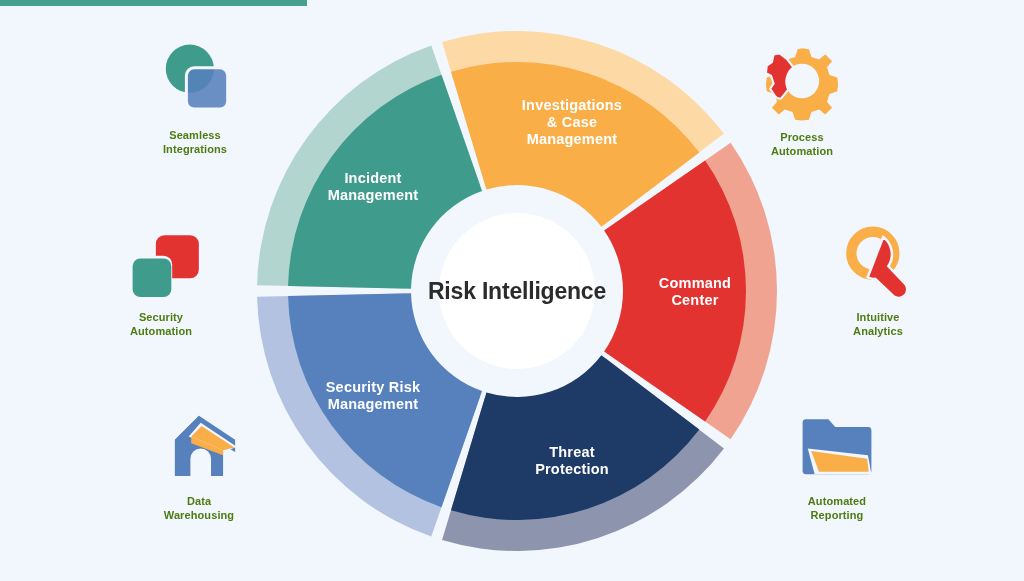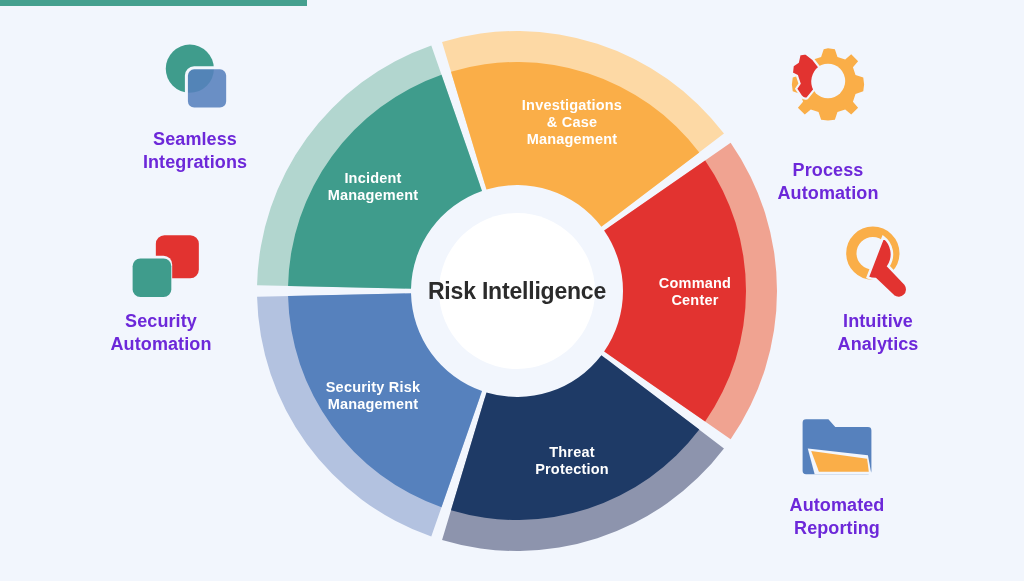--- a/index.html
+++ b/index.html
@@ -36,32 +36,32 @@
   }
   .label-icon {
     width: 86px;
     height: 86px;
     display: block;
     margin-bottom: 6px;
   }
   .label-text {
     font-family: "Liberation Sans", sans-serif;
     font-weight: bold;
-    font-size: 18px;
+    font-size: 11px;
     line-height: 1.28;
-    color: #6d28d9;
+    color: #4d7c0f;
     letter-spacing: 0.1px;
     white-space: pre-line;
   }
   
   #feature-seamless-integrations { left: 100px; top: 36px; }
   #feature-workflow-automation  { left: 66px;  top: 218px; }
   #feature-data-warehousing     { left: 104px; top: 402px; }
   
-  #feature-process-automation { left: 733px; top: 38px; gap: 29px; }
+  #feature-process-automation { left: 707px; top: 38px; }
   #feature-intuitive-analytics{ left: 783px; top: 218px; }
   #feature-automated-reporting{ left: 742px; top: 402px; }
 
   #wheel-svg {
     position: absolute;
     left: 0;
     top: 0;
   }
   .seg-label {
     font-family: "Liberation Sans", sans-serif;
@@ -128,20 +128,32 @@
   <div class="label-group" id="feature-workflow-automation">
     <svg class="label-icon" viewBox="0 0 100 100">
       <path d="M54 20 h30 a10 10 0 0 1 10 10 v30 a10 10 0 0 1 -10 10 h-30 a10 10 0 0 1 -10 -10 v-30 a10 10 0 0 1 10 -10 z" fill="#e23330"></path>
       <path d="M23 44 h30 a10 10 0 0 1 10 10 v30 a10 10 0 0 1 -10 10 h-30 a10 10 0 0 1 -10 -10 v-30 a10 10 0 0 1 10 -10 z" fill="#f2f6fd"></path>
       <path d="M26 47 h27 a9 9 0 0 1 9 9 v27 a9 9 0 0 1 -9 9 h-27 a9 9 0 0 1 -9 -9 v-27 a9 9 0 0 1 9 -9 z" fill="#3f9c8c"></path>
     </svg>
     <div class="label-text">Security
 Automation</div>
   </div>
 
+  <div class="label-group" id="feature-data-warehousing">
+    <svg class="label-icon" viewBox="0 0 100 100">
+      <path d="M50 16 L92 44 L92 58 L78 50 L78 86 L22 86 L22 44 Z" fill="#5681bd"></path>
+      <path d="M22 86 L22 44 L50 16 L50 34 L30 48 L30 86 Z" fill="#5681bd"></path>
+      <path d="M40 86 L40 66 a12 12 0 0 1 24 0 L64 86 Z" fill="#f2f6fd"></path>
+      <path d="M52 24 L94 52 L79 58 L38 40 Z" fill="#f2f6fd"></path>
+      <path d="M53 28 L91 53 L78 56 L41 40 Z" fill="#faae48"></path>
+      <path d="M41 40 L78 56 L78 62 L41 48 Z" fill="#faae48"></path>
+    </svg>
+    <div class="label-text">Data
+Warehousing</div>
+  </div>
 
   <div class="label-group" id="feature-process-automation">
     <svg class="label-icon" viewBox="0 0 100 100">
       <path d="M50 12 l8 1 3 9 9 3 7-6 8 8 -6 7 3 9 9 3 1 8 -1 8 -9 3 -3 9 6 7 -8 8 -7-6 -9 3 -3 9 -8 1 -8-1 -3-9 -9-3 -7 6 -8-8 6-7 -3-9 -9-3 -1-8 1-8 9-3 3-9 -3-7 8-8 7 6 9-3 3-9 z" fill="#faae48"></path>
       <circle cx="50" cy="50" r="20" fill="#f2f6fd"></circle>
       <path d="M33 25 L40 34 a21 21 0 0 0 -6 26 L26 70 a6 6 0 0 1 -7 -2 l-6 -9 4 -6 -3 -9 -6 -3 1 -9 6 -4 2 -9 7 -1 z" fill="#e23330"></path>
       <path d="M33 25 L40 34 a21 21 0 0 0 -6 26 L26 70 a6 6 0 0 1 -7 -2 l-6 -9 4 -6 -3 -9 -6 -3 1 -9 6 -4 2 -9 7 -1 z" fill="none" stroke="#f2f6fd" stroke-width="2.5"></path>
     </svg>
     <div class="label-text">Process
 Automation</div>

